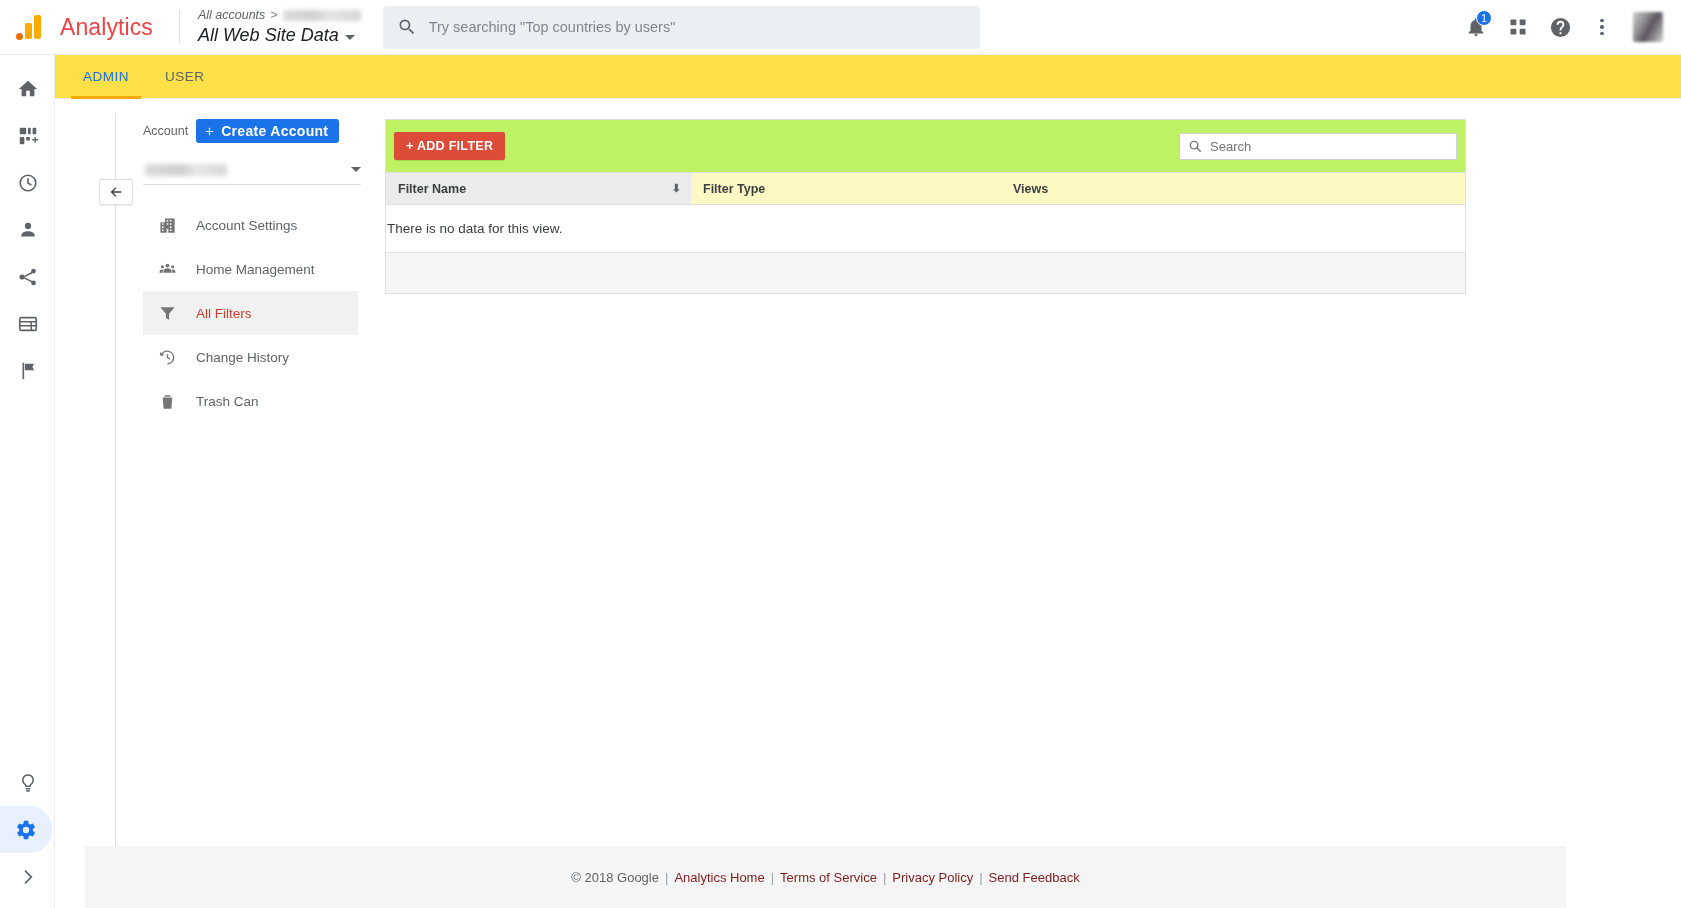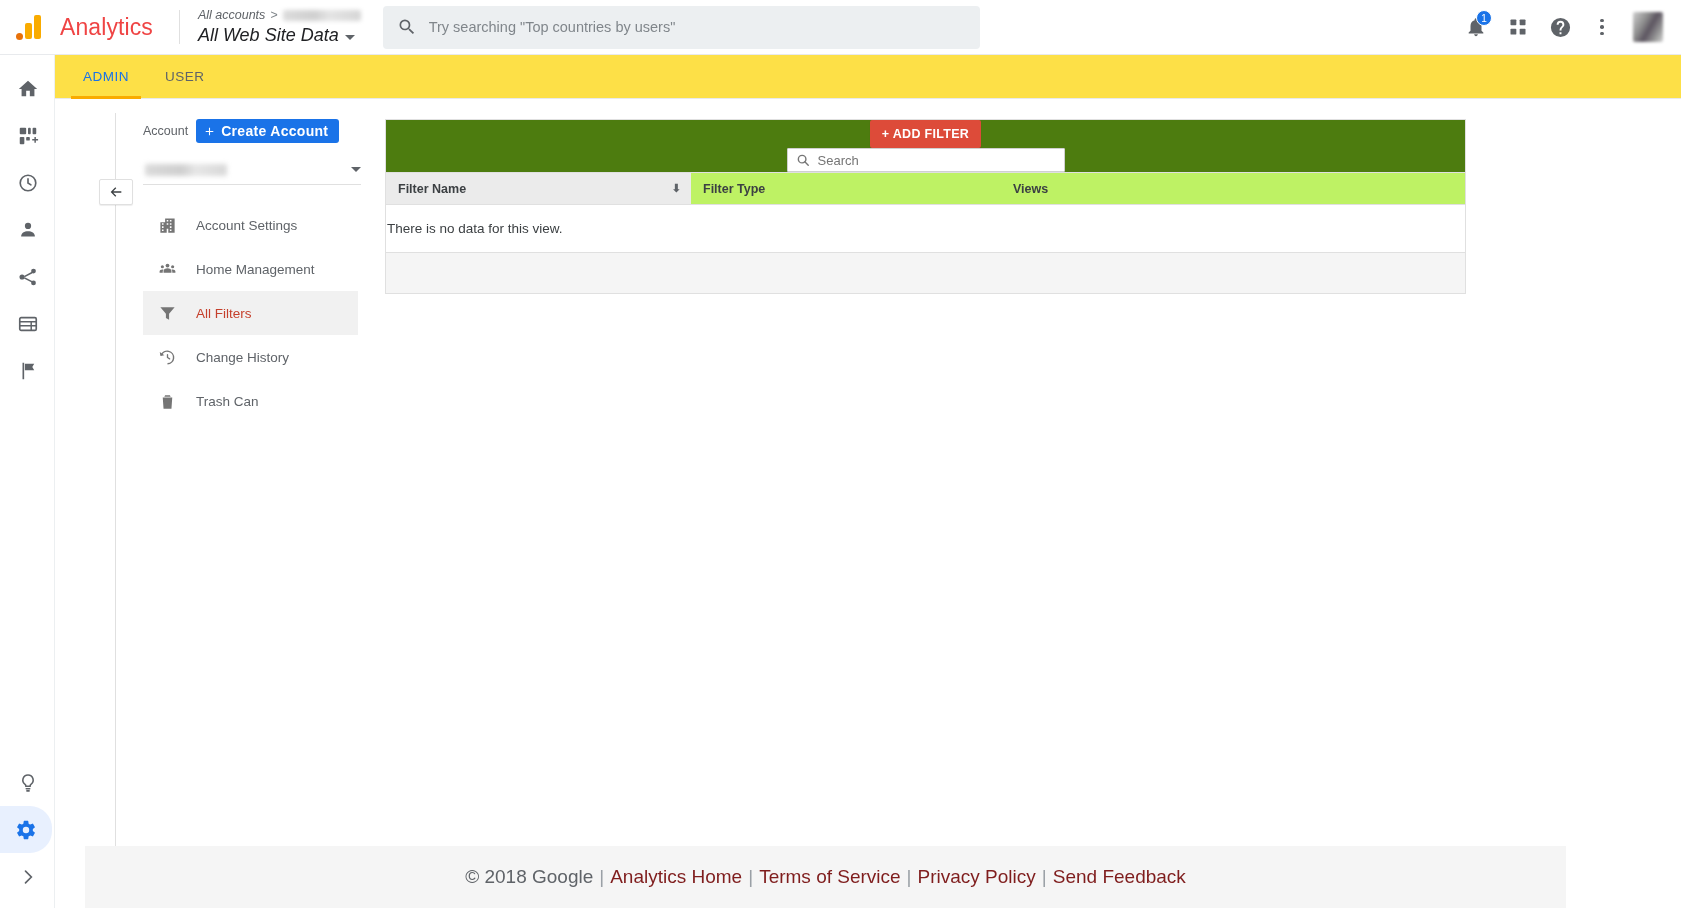--- a/index.html
+++ b/index.html
@@ -146,53 +146,53 @@
   .navitem.active .navtext { color:#c5402c; }
   .navicon { width:20px; display:flex; align-items:center; justify-content:center; color:#757575; }
 
   
   .panel-wrap { padding-top: 20px; }
   .panel {
     width: 1081px; border:1px solid #e0e0e0; background:#fff;
   }
   .panel-top {
     height: 52px; display:flex; align-items:center; justify-content:space-between;
-    padding: 0 8px 0 8px; background:#4d7c0f; position:relative;flex-direction:column;
+    padding: 0 8px 0 8px; background:#bef264; position:relative;
   }
   .addfilter {
     background:#dd4b39; color:#fff; font-size:12.5px; font-weight:bold; letter-spacing:.3px;
     height: 28px; line-height: 28px; padding: 0 12px; border-radius:2px;
     box-shadow: 0 1px 1px rgba(0,0,0,.12);
   }
   .srchbox {
     width: 278px; height: 27px; border:1px solid #d0d0d0; background:#fff;
     display:flex; align-items:center; padding: 0 8px; border-radius:1px;
   }
   .srchbox .sph { font-size:13px; color:#757575; margin-left:8px;}
 
   table { border-collapse: collapse; width: 100%; }
   thead th {
-    height: 32px; background:#bef264; border-top:1px solid #e0e0e0; border-bottom:1px solid #e0e0e0;
+    height: 32px; background:#fef9c3; border-top:1px solid #e0e0e0; border-bottom:1px solid #e0e0e0;
     font-size: 12.5px; color:#3c4043; font-weight:bold; text-align:left; padding: 0 12px;
   }
   thead th.sorted { background:#ebebeb; position:relative; }
   thead th .sortarrow { position:absolute; right: 10px; top: 9px; font-size: 11px; color:#5f6368; }
   .col1 { width: 305px; }
   .col2 { width: 310px; }
   .empty-row td {
     height: 48px; text-align:left; font-size:13.5px; color:#3c4043;
     border-bottom:1px solid #e0e0e0; background:#fff;
   }
   .foot-row td { height: 40px; background:#f5f5f5; }
 
   
   .footer {
     position:absolute; left:85px; bottom:0; width: 1481px; height: 62px;
     background:#f5f5f5; display:flex; align-items:center; justify-content:center;
-    font-size: 19px; color:#5f6368;
+    font-size: 13px; color:#5f6368;
   }
   .footer a, .footer .lnk { color:#7f1d1d; text-decoration:none; }
   .footer .pipe { margin: 0 6px; color:#9aa0a6; }
 </style>
 </head>
 <body>
 
 <div class="app">
 
   <div class="topbar">

